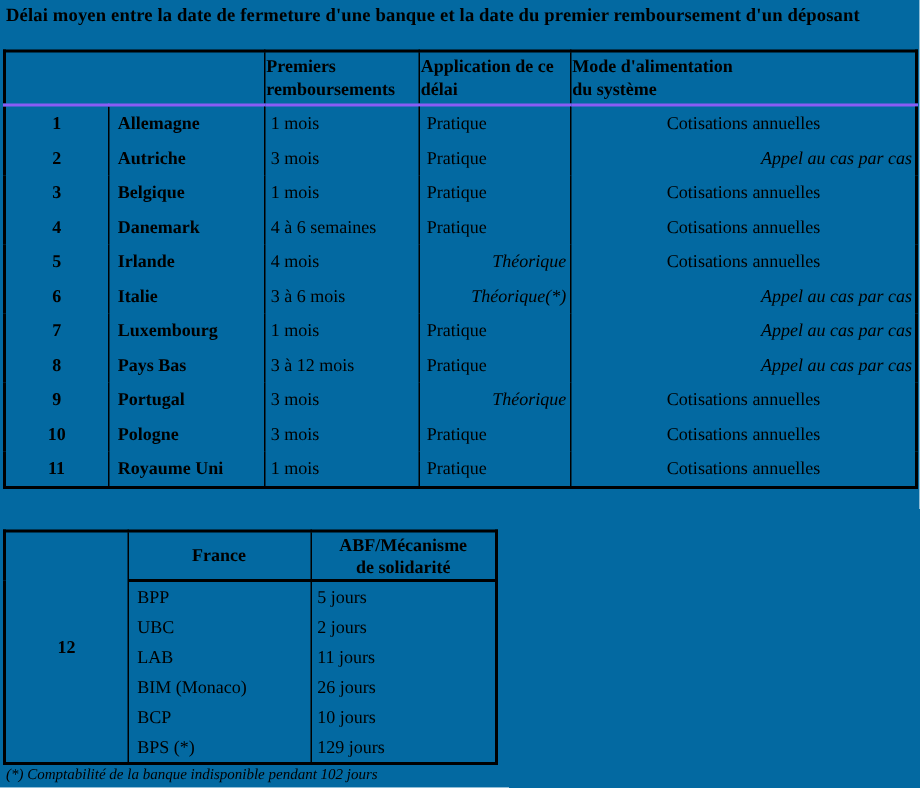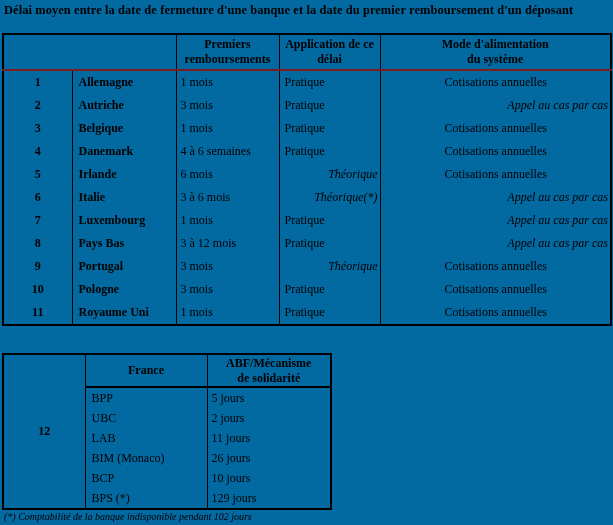--- a/index.html
+++ b/index.html
@@ -37,23 +37,23 @@
     top: 33px;
     border: 2px solid #000;
   }
   .main-table td {
     font-size: 12px;
     padding: 0 4px;
     vertical-align: middle;
     overflow: hidden;
   }
   .main-table .hdr-row td {
-    border-bottom: 2px solid #7f1d1d;
-    font-weight: bold;
-    text-align: center;
+    border-bottom: 2px solid #8b5cf6;
+    font-weight: bold;
+    text-align: left;
     padding: 2px 1px;
     height: 29px;
     vertical-align: middle;
   }
   .main-table .body-row td { height: 23px; }
   .vline-l { border-left: 1px solid #000; }
   .c-num   { text-align: center; font-weight: bold; }
   .c-country { font-weight: bold; padding-left: 6px !important; }
   .c-delay { text-align: left; }
   .c-app   { text-align: left; padding-left: 5px !important; }
@@ -158,21 +158,21 @@
     <tr class="body-row">
       <td class="c-num">4</td>
       <td class="c-country vline-l">Danemark</td>
       <td class="c-delay vline-l">4 à 6 semaines</td>
       <td class="c-app vline-l">Pratique</td>
       <td class="c-mode vline-l">Cotisations annuelles</td>
     </tr>
     <tr class="body-row">
       <td class="c-num">5</td>
       <td class="c-country vline-l">Irlande</td>
-      <td class="c-delay vline-l">6 mois</td>
+      <td class="c-delay vline-l">4 mois</td>
       <td class="c-app vline-l it-right">Théorique</td>
       <td class="c-mode vline-l">Cotisations annuelles</td>
     </tr>
     <tr class="body-row">
       <td class="c-num">6</td>
       <td class="c-country vline-l">Italie</td>
       <td class="c-delay vline-l">3 à 6  mois</td>
       <td class="c-app vline-l it-right">Théorique(*)</td>
       <td class="c-mode vline-l it-right">Appel au cas par cas</td>
     </tr>

